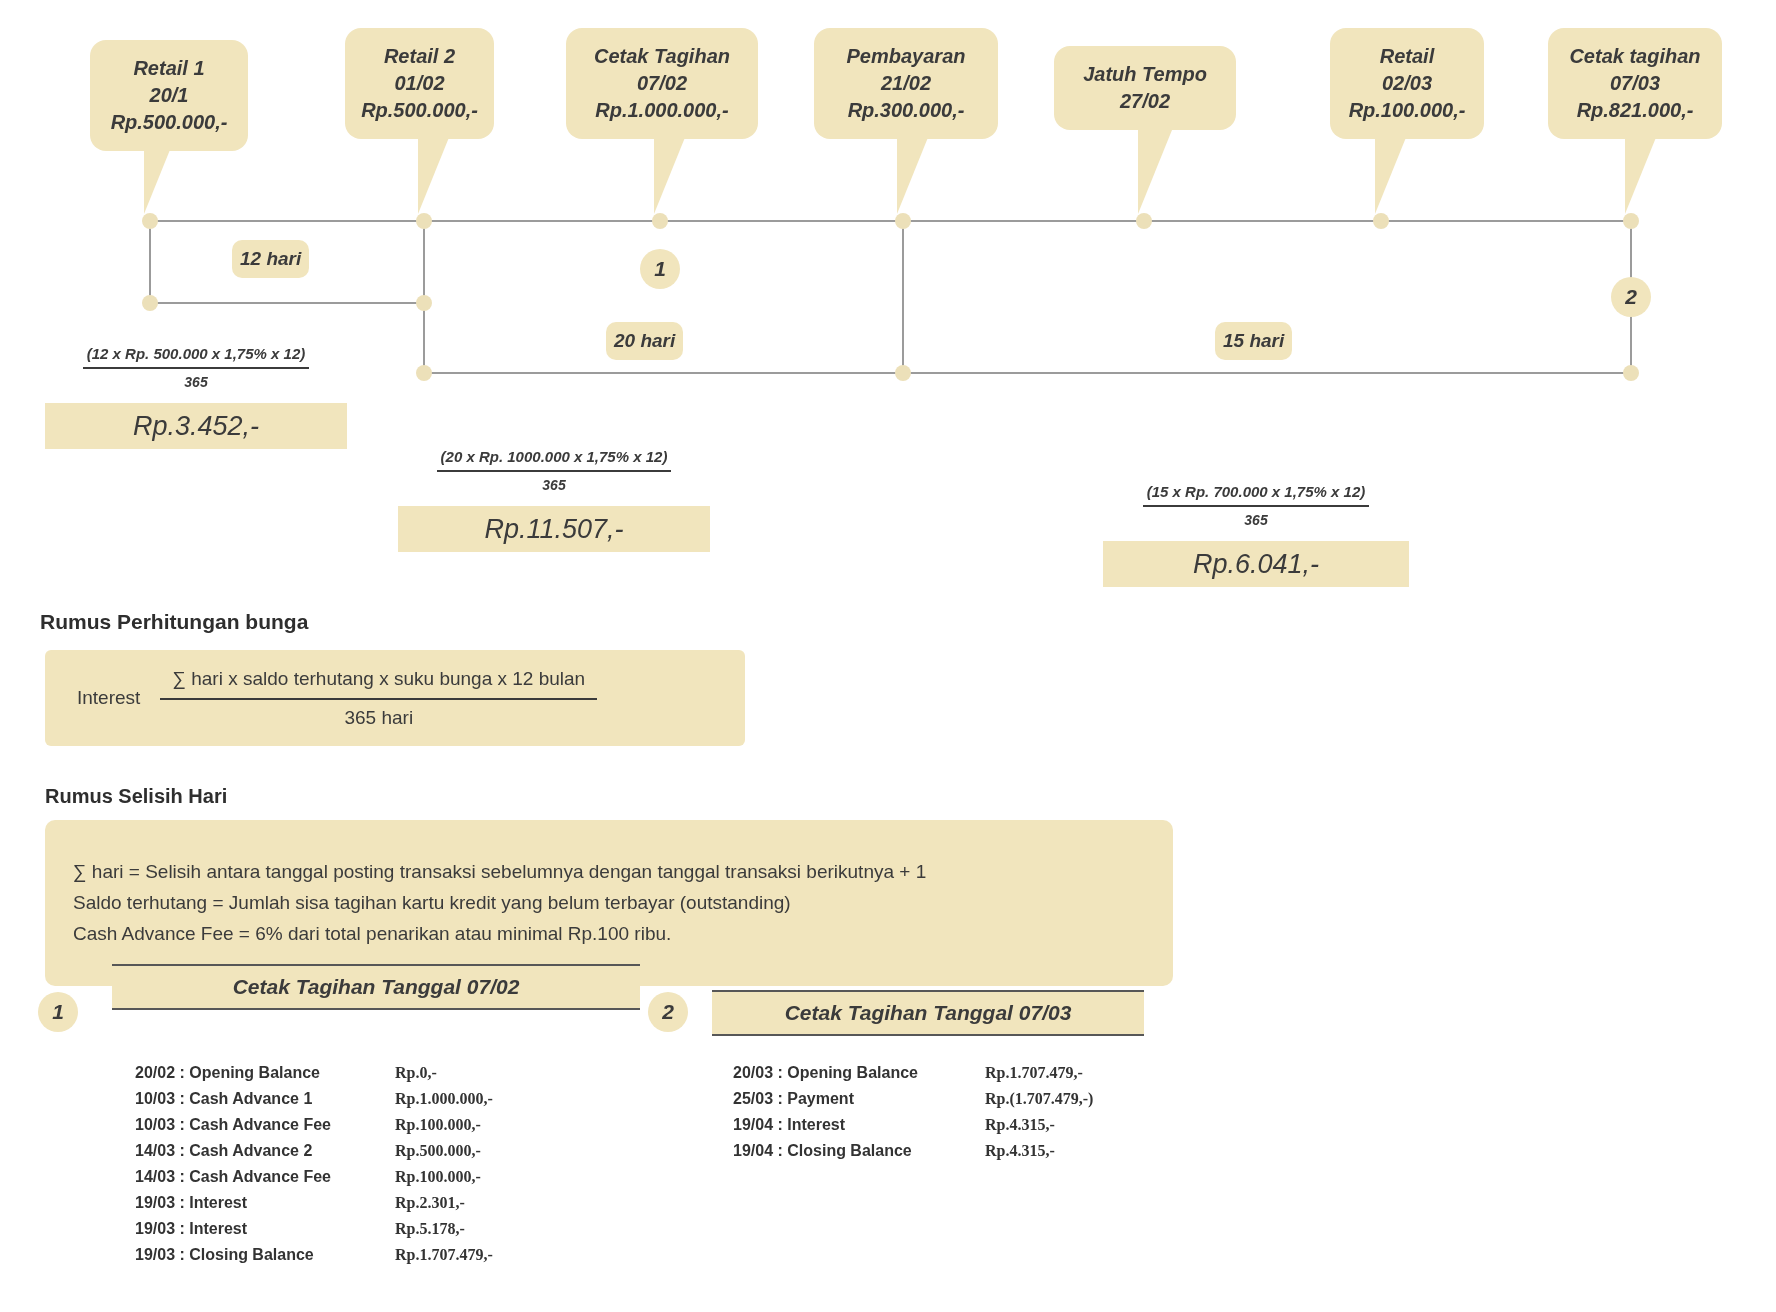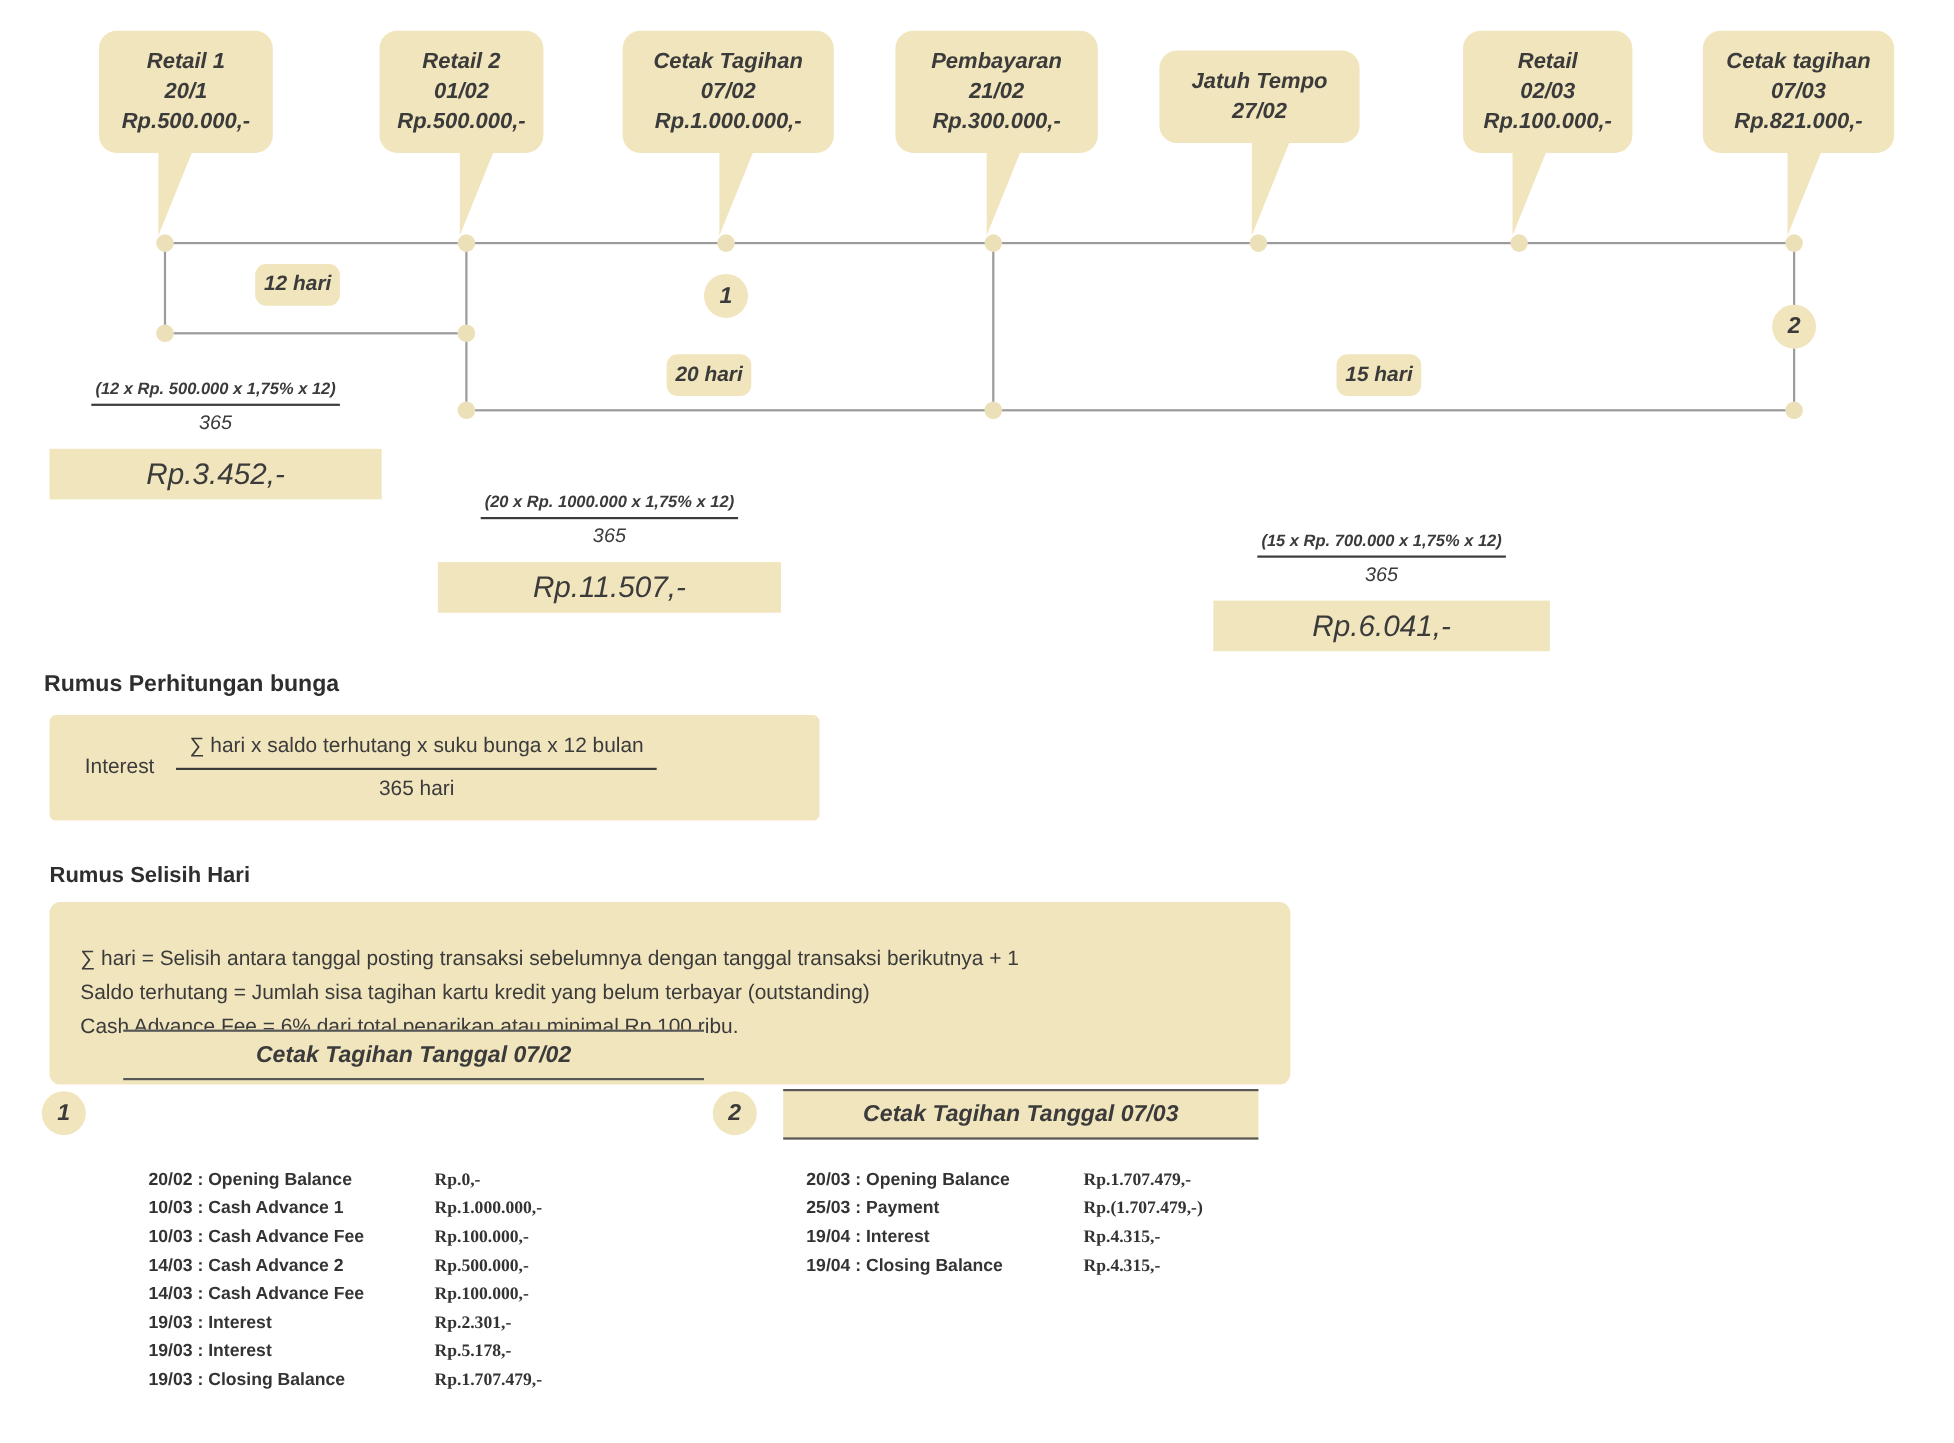--- a/index.html
+++ b/index.html
@@ -76,22 +76,22 @@
     display: table;
     margin: 0 auto;
     font-size: 15px;
     font-weight: bold;
     font-style: italic;
     padding: 0 4px 5px 4px;
     border-bottom: 2px solid #3b3b3b;
     white-space: nowrap;
   }
   .calc .den {
-    font-size: 18px;
-    font-weight: normal;
+    font-size: 14px;
+    font-weight: bold;
     font-style: italic;
     padding-top: 5px;
   }
   .calc .result {
     margin-top: 13px;
     height: 46px;
     background: var(--tan, #f1e5bd);
     display: flex; align-items: center; justify-content: center;
     font-size: 27px;
     font-weight: normal;
@@ -159,21 +159,21 @@
 <div class="canvas">
 
   <div class="tail" style="left:144px;top:130px"></div>
   <div class="tail" style="left:418px;top:130px"></div>
   <div class="tail" style="left:654px;top:130px"></div>
   <div class="tail" style="left:897px;top:130px"></div>
   <div class="tail" style="left:1138px;top:130px"></div>
   <div class="tail" style="left:1375px;top:130px"></div>
   <div class="tail" style="left:1625px;top:130px"></div>
 
-  <div class="callout" style="left:90px;top:28px;width:158px">
+  <div class="callout" style="left:90px;top:40px;width:158px">
     <div>Retail 1</div>
     <div>20/1</div>
     <div>Rp.500.000,-</div>
   </div>
   <div class="callout" style="left:345px;top:28px;width:149px">
     <div>Retail 2</div>
     <div>01/02</div>
     <div>Rp.500.000,-</div>
   </div>
   <div class="callout" style="left:566px;top:28px;width:192px">
@@ -254,21 +254,21 @@
   </div>
 
   <div class="section-heading" style="left:45px;top:785px;font-size:20px">Rumus Selisih Hari</div>
   <div class="rule-box" style="left:45px;top:820px;width:1128px">
     <div>∑ hari = Selisih antara tanggal posting transaksi sebelumnya dengan tanggal transaksi berikutnya + 1</div>
     <div>Saldo terhutang = Jumlah sisa tagihan kartu kredit yang belum terbayar (outstanding)</div>
     <div>Cash Advance Fee = 6% dari total penarikan atau minimal Rp.100 ribu.</div>
   </div>
 
   <div class="badge" style="left:38px;top:992px">1</div>
-  <div class="stmt-header" style="left:112px;top:936px;width:528px">Cetak Tagihan Tanggal 07/02</div>
+  <div class="stmt-header" style="left:112px;top:964px;width:528px">Cetak Tagihan Tanggal 07/02</div>
   <div class="stmt-table s1" style="left:135px;top:1060px">
     <div class="stmt-row">
       <span class="lbl">20/02 : Opening Balance</span>
       <span class="val">Rp.0,-</span>
     </div>
     <div class="stmt-row">
       <span class="lbl">10/03 : Cash Advance 1</span>
       <span class="val">Rp.1.000.000,-</span>
     </div>
     <div class="stmt-row">

